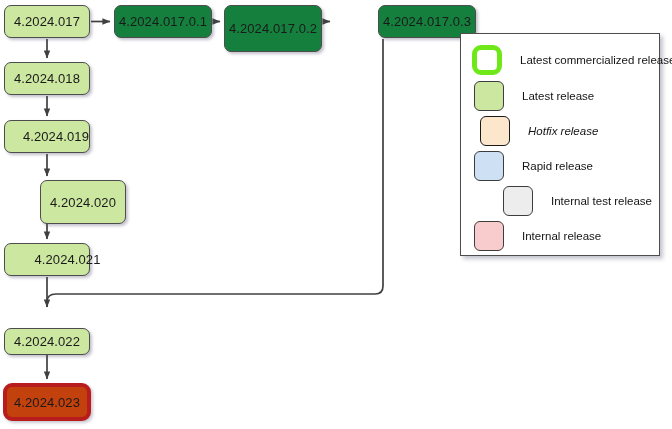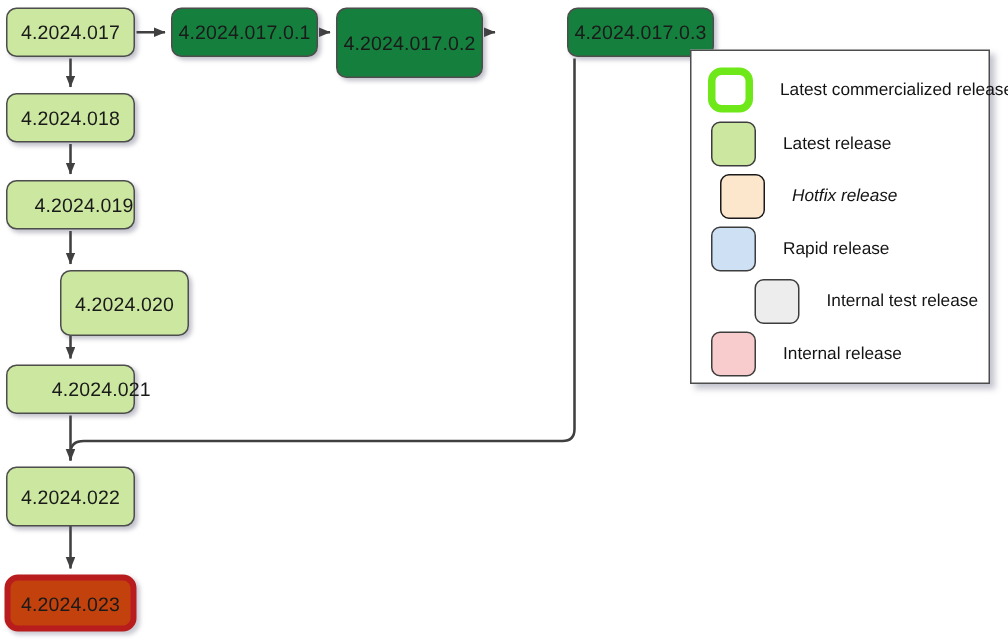--- a/index.html
+++ b/index.html
@@ -153,21 +153,21 @@
   </div>
 
   <div class="node story" style="left:4px; top:180px; width:86px; height:44px;margin-left:36px;">
     <span>4.2024.020</span>
   </div>
 
   <div class="node story" style="left:4px; top:243px; width:86px; height:33px;padding-left:41px;">
     <span>4.2024.021</span>
   </div>
 
-  <div class="node story" style="left:4px; top:311px; width:86px; height:40px;">
+  <div class="node story" style="left:4px; top:328px; width:86px; height:27px;">
     <span>4.2024.022</span>
   </div>
 
   <div class="node latest" style="left:3px; top:383px; width:88px; height:38px;">
     <span>4.2024.023</span>
   </div>
 
   <div id="legend" style="left:460px; top:33px; width:200px; height:223px;">
 
     <div class="legend-row" style="left:11px; top:11px;">

